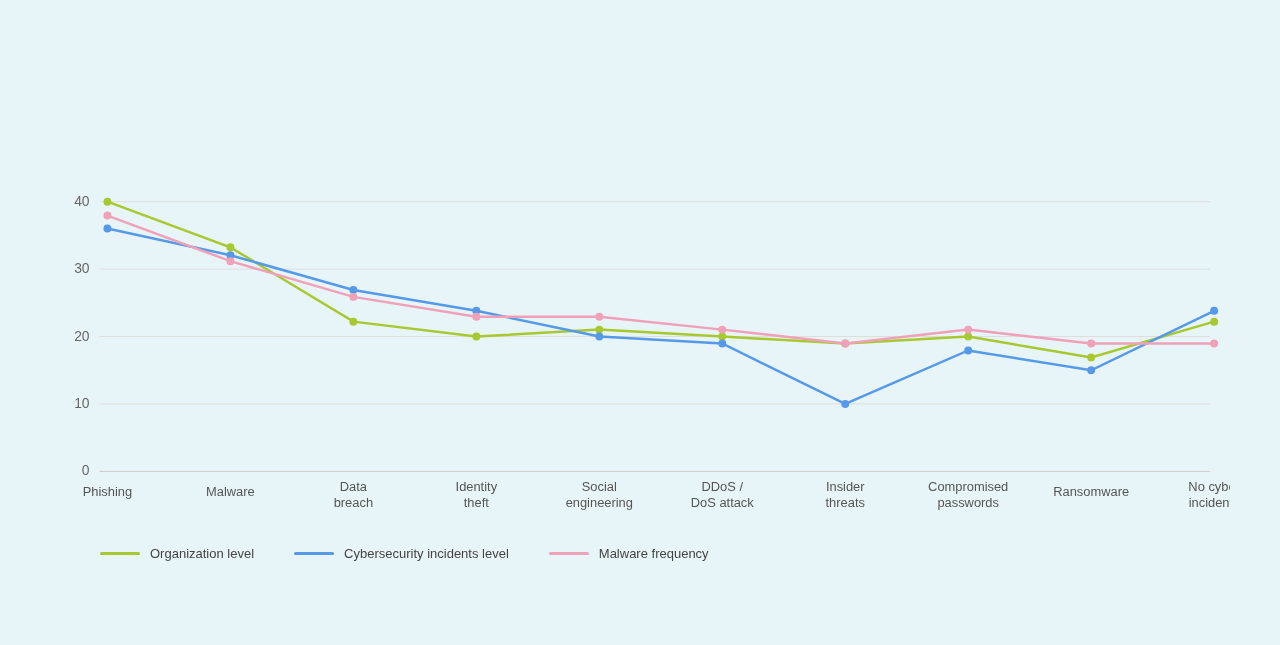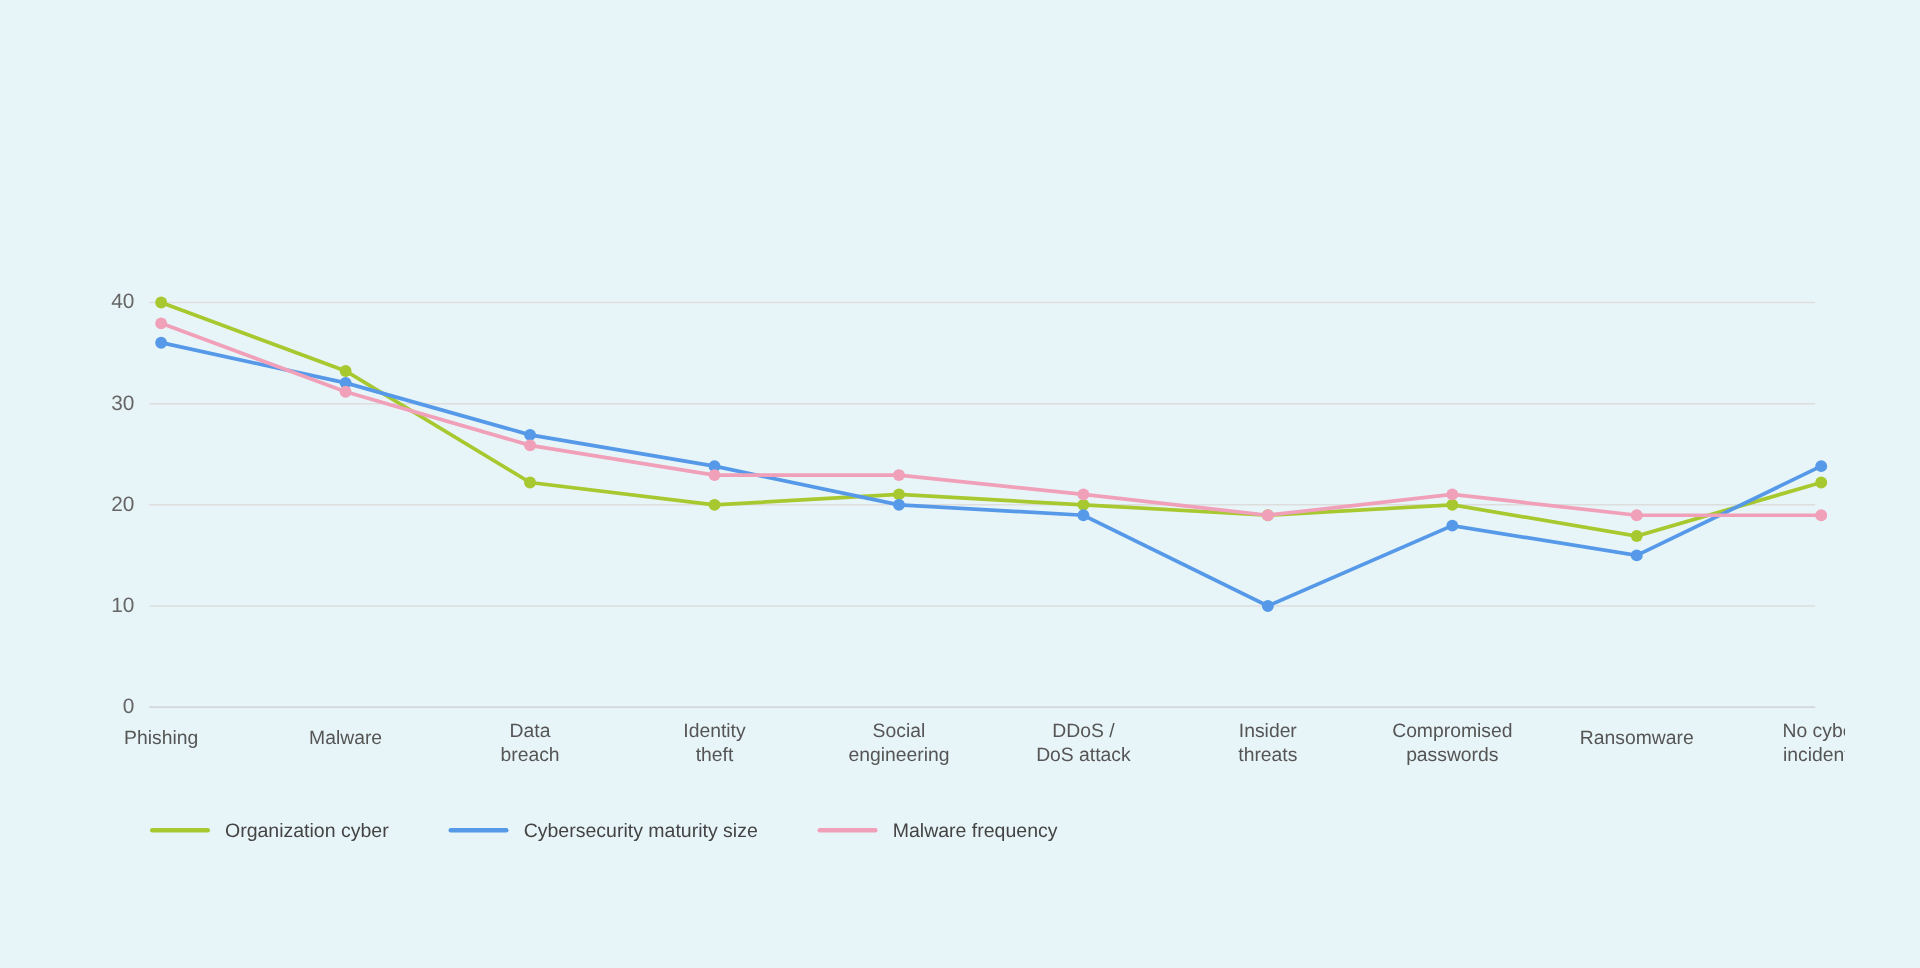--- a/index.html
+++ b/index.html
@@ -134,24 +134,24 @@
       <text x="1060" y="445" text-anchor="middle" font-size="13" fill="#555">Ransomware</text>
 
       <text x="1184" y="440" text-anchor="middle" font-size="13" fill="#555">No cyber</text>
       <text x="1184" y="456" text-anchor="middle" font-size="13" fill="#555">incidents</text>
     </svg>
   </div>
 
   <div class="legend">
     <div class="legend-item">
       <div class="legend-line" style="background-color:#a8c830;"></div>
-      <span class="legend-label">Organization cyber</span>
+      <span class="legend-label">Organization level</span>
     </div>
     <div class="legend-item">
       <div class="legend-line" style="background-color:#5599e8;"></div>
-      <span class="legend-label">Cybersecurity maturity size</span>
+      <span class="legend-label">Cybersecurity incidents level</span>
     </div>
     <div class="legend-item">
       <div class="legend-line" style="background-color:#f0a0b8;"></div>
       <span class="legend-label">Malware frequency</span>
     </div>
   </div>
 </div>
 
 </body></html>

